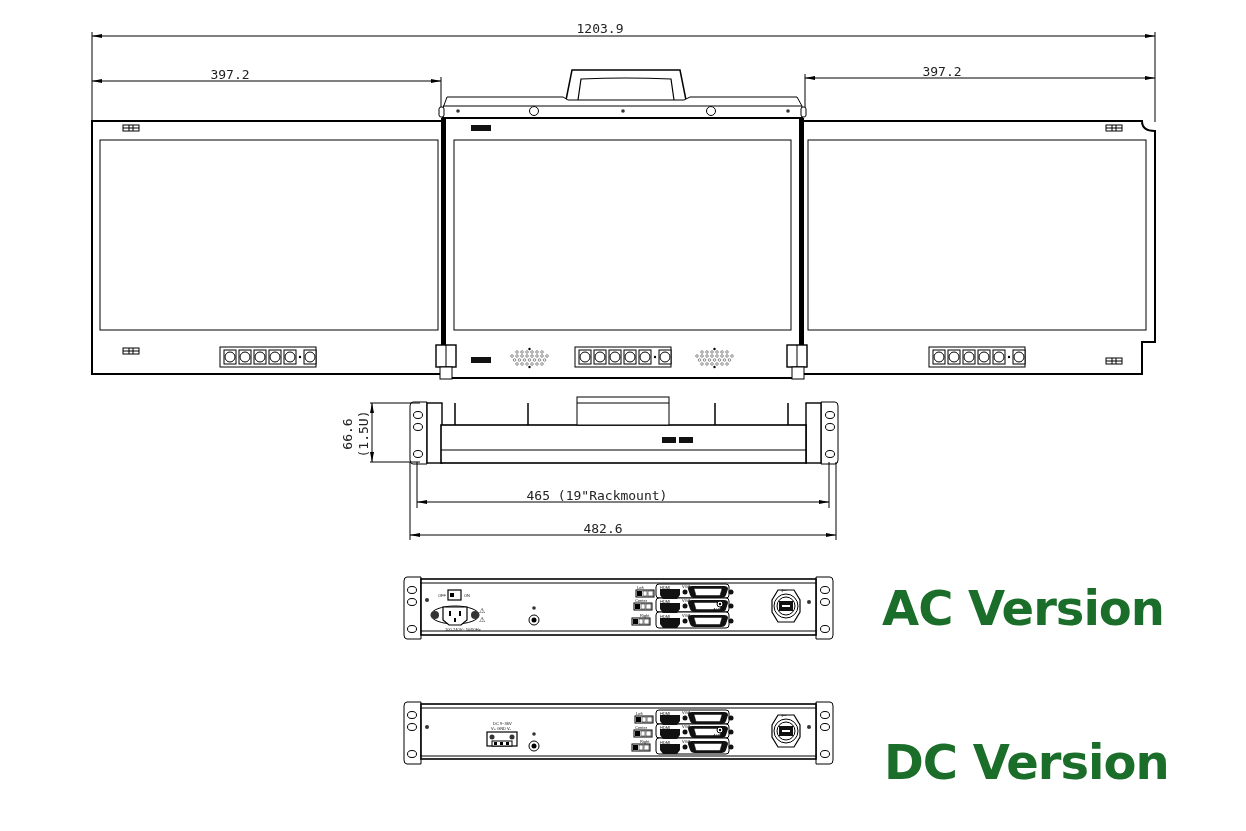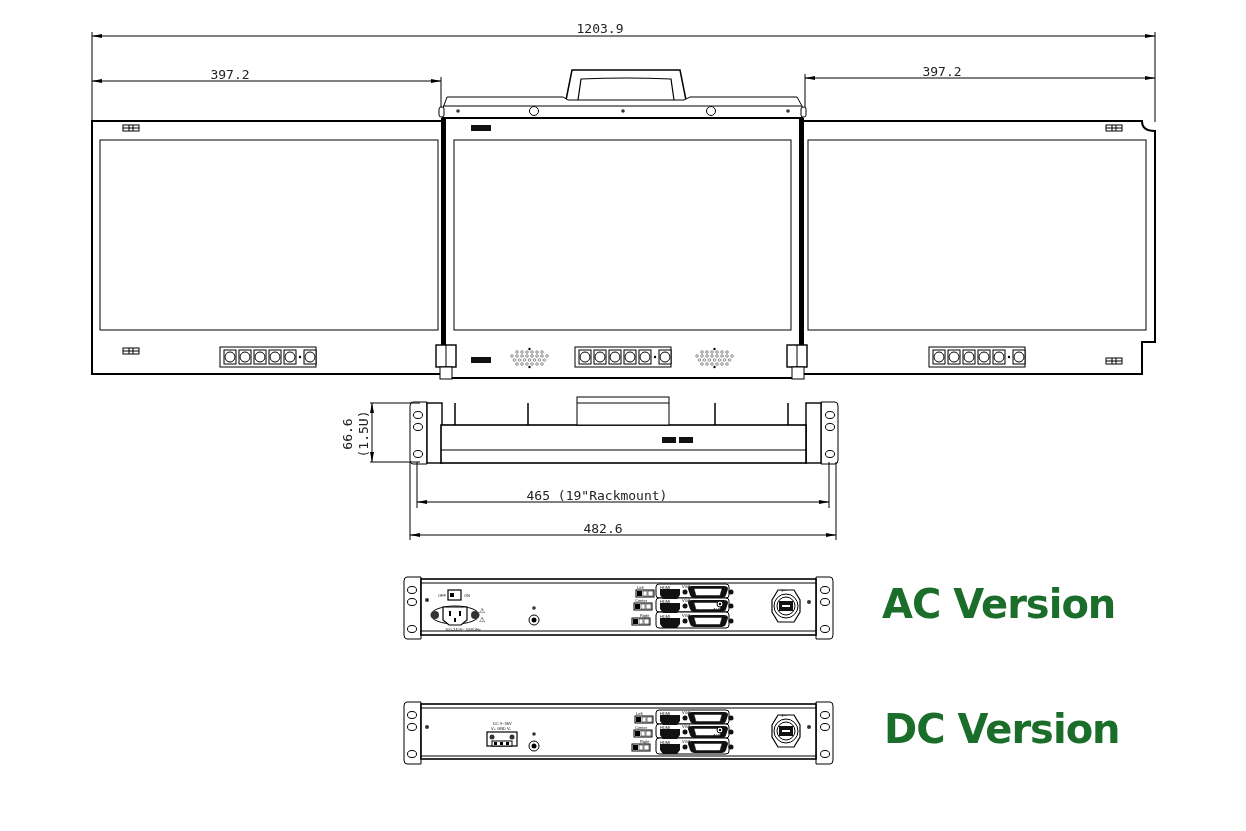--- a/index.html
+++ b/index.html
@@ -1,20 +1,20 @@
 <!DOCTYPE html>
 <html><head>
 <meta charset="utf-8">
 <style>
   html,body{margin:0;padding:0;background:#ffffff;}
   body{width:1246px;height:831px;position:relative;overflow:hidden;font-family:"Liberation Sans",sans-serif;}
   svg{position:absolute;left:0;top:0;}
   .dim{font-family:"DejaVu Sans Mono",monospace;font-size:13px;fill:#222;}
   .tiny{font-family:"Liberation Sans",sans-serif;font-size:4px;fill:#111;}
-  .version{position:absolute;color:#1a6e2a;font-family:"DejaVu Sans",sans-serif;font-size:40px;font-weight:bold;letter-spacing:-1px;line-height:1;}
+  .version{position:absolute;color:#1a6e2a;font-family:"DejaVu Sans",sans-serif;font-size:48px;font-weight:bold;letter-spacing:-1px;line-height:1;}
 </style>
 </head>
 <body>
 
 <svg width="1246" height="831" viewBox="0 0 1246 831">
   <defs>
     <marker id="arr" markerWidth="10" markerHeight="6" refX="10" refY="3" orient="auto-start-reverse" markerUnits="userSpaceOnUse">
       <path d="M0,1 L10,3 L0,5 z" fill="#000"></path>
     </marker>
     <g id="keypad">
@@ -316,13 +316,13 @@
     <use href="#hdmi" x="660" y="744"></use>
     <text class="tiny" x="682" y="743">VGA</text>
     <use href="#vga" x="688" y="741"></use>
     <use href="#usbconn" x="786" y="731"></use>
     <text x="781" y="718" font-size="7" fill="#000">⇽</text>
     <circle cx="809" cy="727" r="2" fill="#333"></circle>
   </g>
 </svg>
 
 <div class="version" style="left:882px;top:584px;">AC Version</div>
-<div class="version" style="left:884px;top:709px;">DC Version</div>
+<div class="version" style="left:884px;top:738px;">DC Version</div>
 
 </body></html>

